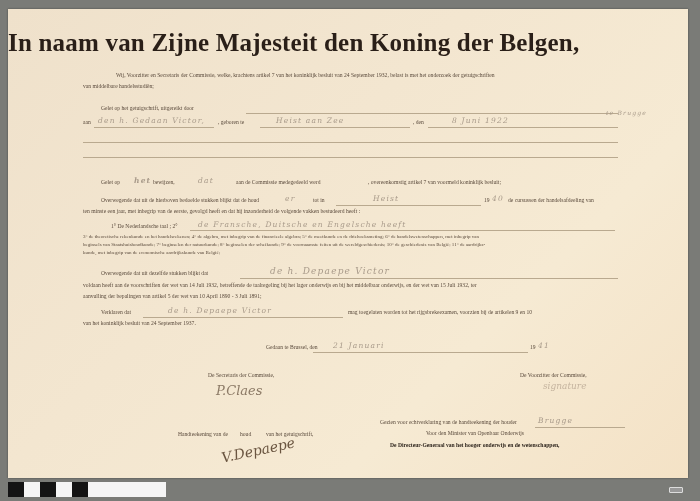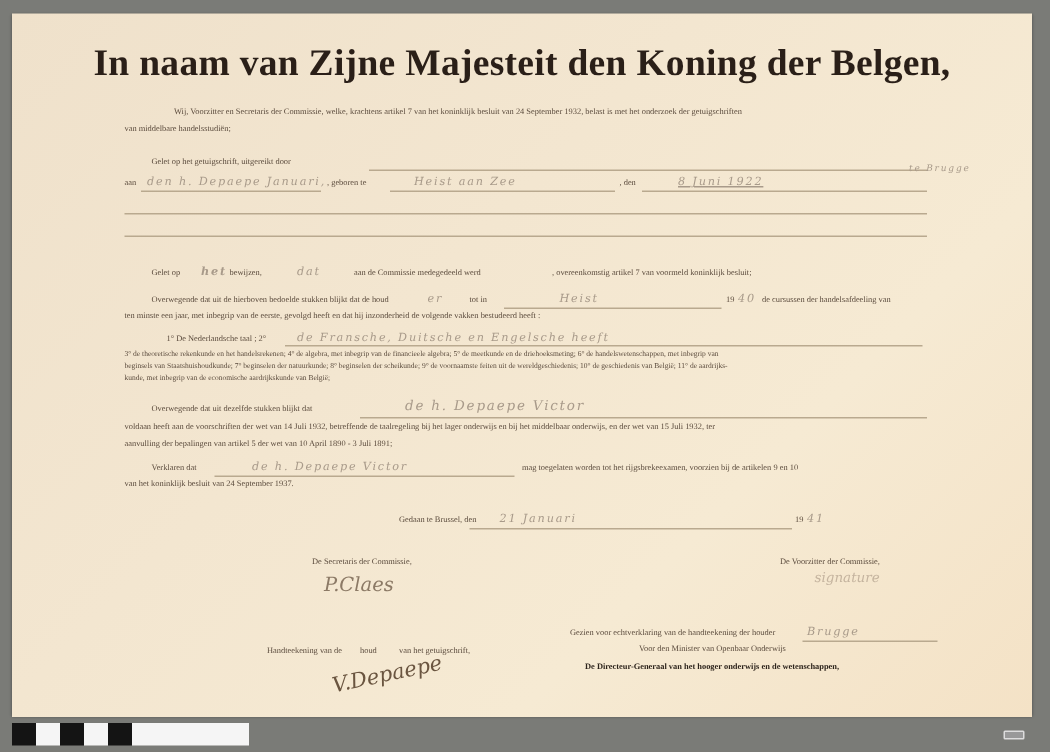--- a/index.html
+++ b/index.html
@@ -1,18 +1,18 @@
 <!DOCTYPE html>
 <html><head>
 <meta charset="utf-8">
 <style>
   html, body { margin:0; padding:0; }
   body { width:700px; height:501px; background:#7a7b77; position:relative; overflow:hidden; font-family:"Liberation Serif", serif; }
   .paper { position:absolute; left:8px; top:9px; width:680px; height:469px; background:linear-gradient(135deg,#efe1cb 0%,#f3e6d0 40%,#f6ead3 70%,#f4e2c6 100%); box-shadow:0 0 2px rgba(0,0,0,0.4); color:#3a2e24; }
-  .title { position:absolute; left:0; right:0; top:20px; text-align:center; font-size:25px; font-weight:bold; color:#2a1f18; letter-spacing:0.2px; }
+  .title { position:absolute; left:0; right:0; top:20px; text-align:left; font-size:25px; font-weight:bold; color:#2a1f18; letter-spacing:0.2px; }
   .p { position:absolute; font-size:5.6px; color:#5a4a3c; white-space:nowrap; }
   .line { position:absolute; border-bottom:1px solid #b9a98f; height:0; }
   .hand { position:absolute; font-family:"DejaVu Serif", serif; font-style:italic; font-size:7.5px; color:#a89a8a; white-space:nowrap; letter-spacing:1.2px; }
   .bold { font-weight:bold; color:#2d241c; }
   .sig { position:absolute; font-family:"DejaVu Serif", serif; font-style:italic; color:#8c7a66; white-space:nowrap; }
   .scale { position:absolute; top:482px; height:15px; }
   .scale.b { background:#141414; }
   .scale.w { background:#f5f5f5; }
   .minus { position:absolute; left:669px; top:487px; width:12px; height:4px; border:1px solid #ddd; background:#999; border-radius:1px; }
 </style>
@@ -24,27 +24,27 @@
 
   <div class="p" style="left:108px;top:63px;">Wij, Voorzitter en Secretaris der Commissie, welke, krachtens artikel 7 van het koninklijk besluit van 24 September 1932, belast is met het onderzoek der getuigschriften</div>
   <div class="p" style="left:75px;top:74px;">van middelbare handelsstudiën;</div>
 
   <div class="p" style="left:93px;top:96px;">Gelet op het getuigschrift, uitgereikt door</div>
   <div class="line" style="left:238px;top:104px;width:372px;"></div>
   <div class="hand" style="left:598px;top:100px;font-size:6px;">te Brugge</div>
 
   <div class="p" style="left:75px;top:110px;">aan</div>
   <div class="line" style="left:86px;top:118px;width:120px;"></div>
-  <div class="hand" style="left:90px;top:107px;">den h. Depaepe Januari,</div>
+  <div class="hand" style="left:90px;top:107px;">den h. Gedaan Victor,</div>
   <div class="p" style="left:210px;top:110px;">, geboren te</div>
   <div class="line" style="left:252px;top:118px;width:150px;"></div>
   <div class="hand" style="left:268px;top:107px;">Heist aan Zee</div>
   <div class="p" style="left:405px;top:110px;">, den</div>
   <div class="line" style="left:420px;top:118px;width:190px;"></div>
-  <div class="hand" style="left:444px;top:107px;text-decoration:underline;">8 Juni 1922</div>
+  <div class="hand" style="left:444px;top:107px;">8 Juni 1922</div>
 
   <div class="line" style="left:75px;top:133px;width:535px;"></div>
   <div class="line" style="left:75px;top:148px;width:535px;"></div>
 
   <div class="p" style="left:93px;top:170px;">Gelet op</div>
   <div class="hand" style="left:126px;top:167px;font-weight:bold;">het</div>
   <div class="p" style="left:145px;top:170px;">bewijzen,</div>
   <div class="hand" style="left:190px;top:167px;">dat</div>
   <div class="p" style="left:228px;top:170px;">aan de Commissie medegedeeld werd</div>
   <div class="p" style="left:360px;top:170px;">, overeenkomstig artikel 7 van voormeld koninklijk besluit;</div>

